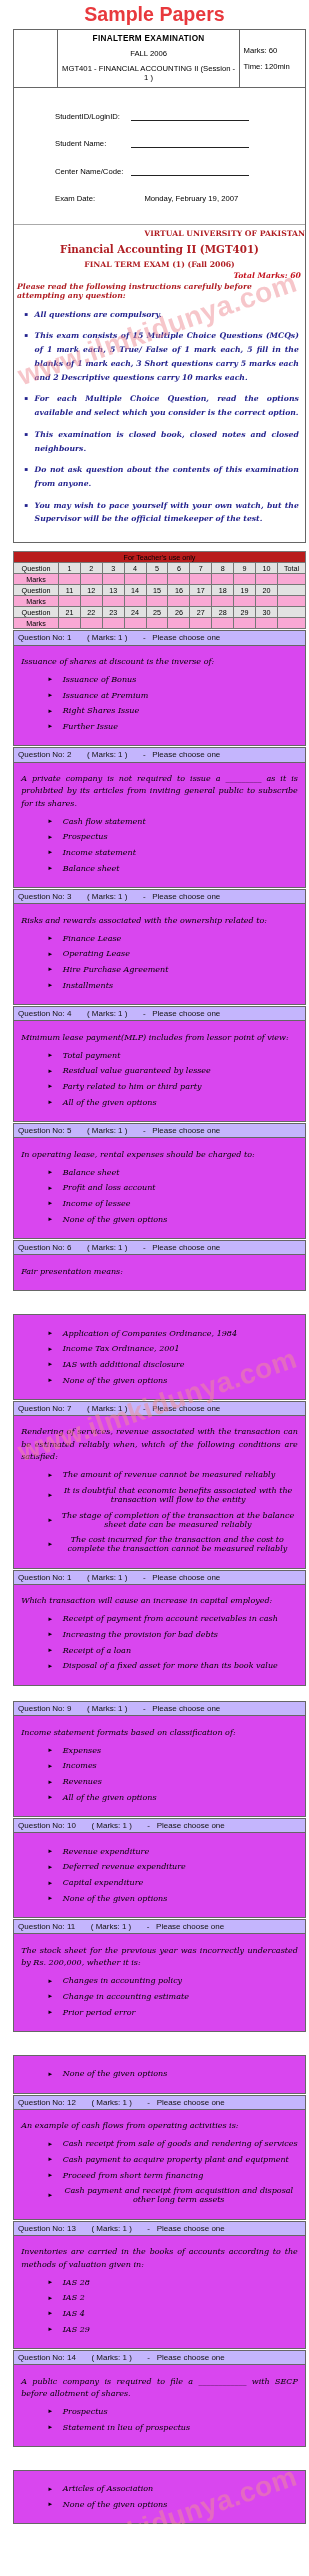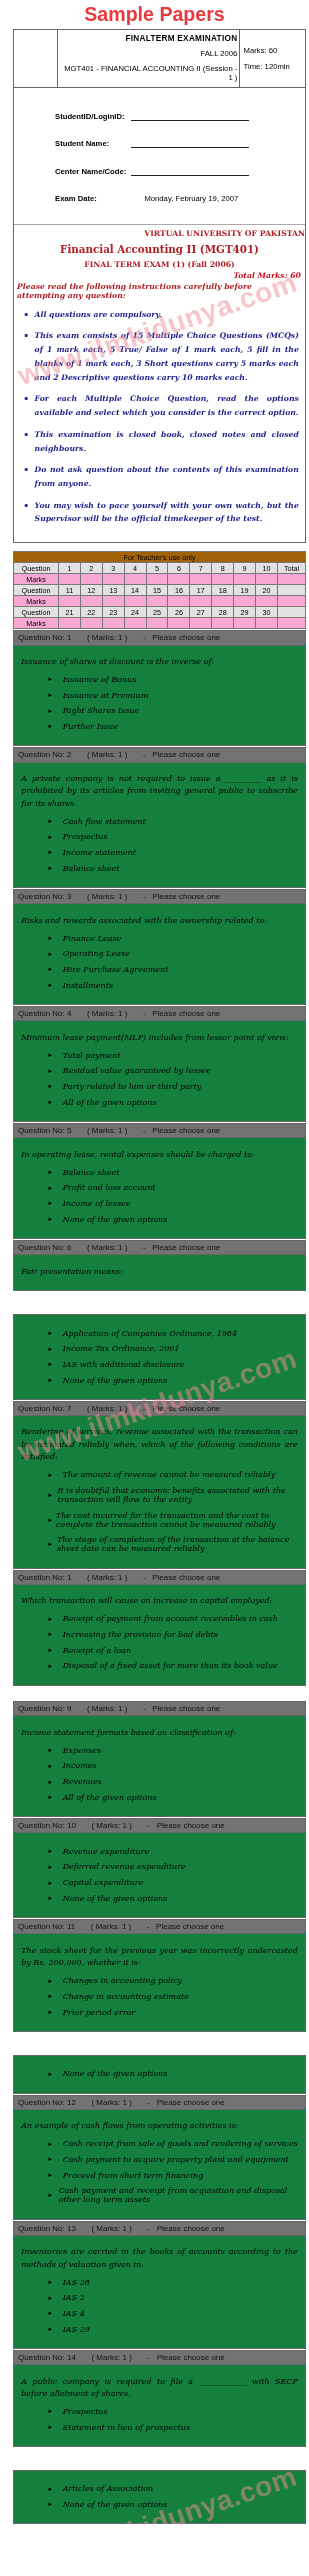--- a/index.html
+++ b/index.html
@@ -4,61 +4,61 @@
 <style>
   html,body{margin:0;padding:0;background:#fff;}
   body{width:309px;font-family:"Liberation Sans",sans-serif;color:#000;overflow-x:hidden;}
   .page{position:relative;width:309px;}
 
   .main-title{font:bold 19.6px/1.25 "Liberation Sans",sans-serif;color:#e8393d;text-align:center;padding:1.5px 0 3.1px;}
 
   .exam-table{border-collapse:collapse;margin-left:13px;width:293px;}
   .exam-table td{border:0.5px solid #666;vertical-align:middle;}
   td.c-left{width:44px;}
-  td.c-mid{width:187px;text-align:right;padding:2.1px 2.1px;}
+  td.c-mid{width:187px;text-align:center;padding:2.1px 2.1px;}
   .eh1{font:bold 8.2px "Liberation Sans",sans-serif;letter-spacing:0.3px;margin:2.1px 0 5.7px;}
   .eh2{font:7.7px "Liberation Sans",sans-serif;margin:5.7px 0 3.1px;}
   td.c-right{width:61px;padding:2.1px 3.1px;font:7.7px "Liberation Sans",sans-serif;}
   .c-right div{margin:6.7px 0;}
 
   .main-box{margin-left:13px;width:293px;border:0.5px solid #666;border-top:none;box-sizing:border-box;}
   .student-form{padding:24px 0 1px 41px;}
   .sf-row{margin-bottom:18.5px;font:7.7px "Liberation Sans",sans-serif;}
-  .sf-label{display:inline-block;width:76px;font-weight:bold;}
+  .sf-label{display:inline-block;width:76px;}
   .sf-blank{display:inline-block;width:118px;border-bottom:0.5px solid #222;height:7.7px;vertical-align:bottom;}
   .sf-value{margin-left:13.4px;}
   .divider{border:none;border-top:0.5px solid #aaa;margin:1px 0 4.1px;}
 
   .uni1{font:bold 7.7px "DejaVu Serif",serif;color:#b01e23;text-align:right;margin:4.1px 0 1px;}
   .uni2{font:bold 10.3px "DejaVu Serif",serif;color:#b01e23;text-align:center;margin:5.2px 0 1px;}
   .uni3{font:bold 7.7px "DejaVu Serif",serif;color:#b01e23;text-align:center;margin:5.2px 0 1px;}
   .total-marks{font:bold italic 7.7px "DejaVu Serif",serif;color:#c41420;text-align:right;padding-right:4.1px;margin-top:2.1px;}
   .instr-head{font:bold italic 7.7px "DejaVu Serif",serif;color:#b01e23;margin:2.1px 3.1px 6.2px;}
   .instructions{list-style:none;margin:0;padding:1px 5.2px 8.2px 20.6px;}
   .instr-item{position:relative;font:bold italic 7.7px/1.8 "DejaVu Serif",serif;color:#23238e;text-align:justify;margin-bottom:7.7px;padding-right:1px;}
   .instr-item::before{content:"▪";position:absolute;left:-10.3px;top:1px;font-size:5.7px;}
 
   .teacher-table{border-collapse:collapse;margin:8.2px 0 1px 13px;width:293px;border:1px solid #777;}
   .teacher-table td{border:0.5px solid #777;font:7.2px "Liberation Sans",sans-serif;text-align:center;height:8.8px;padding:0.5px 0;}
-  .tt-title{font-size:7.7px;background:#a16207;}
+  .tt-title{font-size:7.7px;background:#b91c1c;}
   tr.tt-q td{background:#e2e2e2;}
   td.tt-label{width:44px;}
   td.tt-total{width:27px;}
   tr.tt-m td{background:#f9a8d4;}
 
   .q-section{margin:1px 0 0 13px;width:293px;box-sizing:border-box;}
-  .q-header{background:#737373;border:0.5px solid #666;font:8px "Liberation Sans",sans-serif;color:#111;padding:2.1px 4.1px;}
+  .q-header{background:#c4b5fd;border:0.5px solid #666;font:8px "Liberation Sans",sans-serif;color:#111;padding:2.1px 4.1px;}
   .qh-part{margin-right:15.5px;}
-  .q-body{border:0.5px solid #666;border-top:none;padding:6.7px 6.2px 7.7px;background:#15803d;}
+  .q-body{border:0.5px solid #666;border-top:none;padding:6.7px 6.2px 7.7px;background:#d946ef;}
   .q-body.cont{border-top:0.5px solid #666;}
   .q-split-gap{height:23px;}
   .q-stemwrap p{font:italic 8px/1.55 "DejaVu Serif",serif;margin:3.6px 1px 4.6px;text-align:justify;}
   .q-option{display:flex;align-items:center;margin:6.7px 0 6.7px 27px;}
   .q-arrow{width:15.5px;font-size:6.2px;line-height:1;}
-  .q-opt-text{font:italic 8px "DejaVu Serif",serif;}
+  .q-opt-text{font:italic 8px "DejaVu Serif",serif;text-align:center;}
 
   .watermark{position:absolute;left:18.5px;transform:rotate(-19deg);transform-origin:0 50%;
     font:bold 28px "Liberation Sans",sans-serif;color:#ef8e97;opacity:.5;letter-spacing:0.5px;
     white-space:nowrap;pointer-events:none;z-index:9;}
 </style>
 </head>
 <body>
 
 <div class="page">
 
@@ -355,25 +355,25 @@
           <div class="q-option">
             <span class="q-arrow">►</span>
             <span class="q-opt-text">The amount of revenue cannot be measured reliably</span>
           </div>
           <div class="q-option">
             <span class="q-arrow">►</span>
             <span class="q-opt-text">It is doubtful that economic benefits associated with the transaction will flow to the entity</span>
           </div>
           <div class="q-option">
             <span class="q-arrow">►</span>
+            <span class="q-opt-text">The stage of completion of the transaction at the balance sheet date can be measured reliably</span>
+          </div>
+          <div class="q-option">
+            <span class="q-arrow">►</span>
             <span class="q-opt-text">The cost incurred for the transaction and the cost to complete the transaction cannot be measured reliably</span>
-          </div>
-          <div class="q-option">
-            <span class="q-arrow">►</span>
-            <span class="q-opt-text">The stage of completion of the transaction at the balance sheet date can be measured reliably</span>
           </div>
         </div>
       </div>
       <div class="q-section">
         <div class="q-header"><span class="qh-part">Question No: 1</span><span class="qh-part">( Marks: 1 )</span><span class="qh-part">-&nbsp;&nbsp; Please choose one</span></div>
         <div class="q-body">
           <div class="q-stemwrap">
             <p>Which transaction will cause an increase in capital employed:</p>
           </div>
           <div class="q-option">

